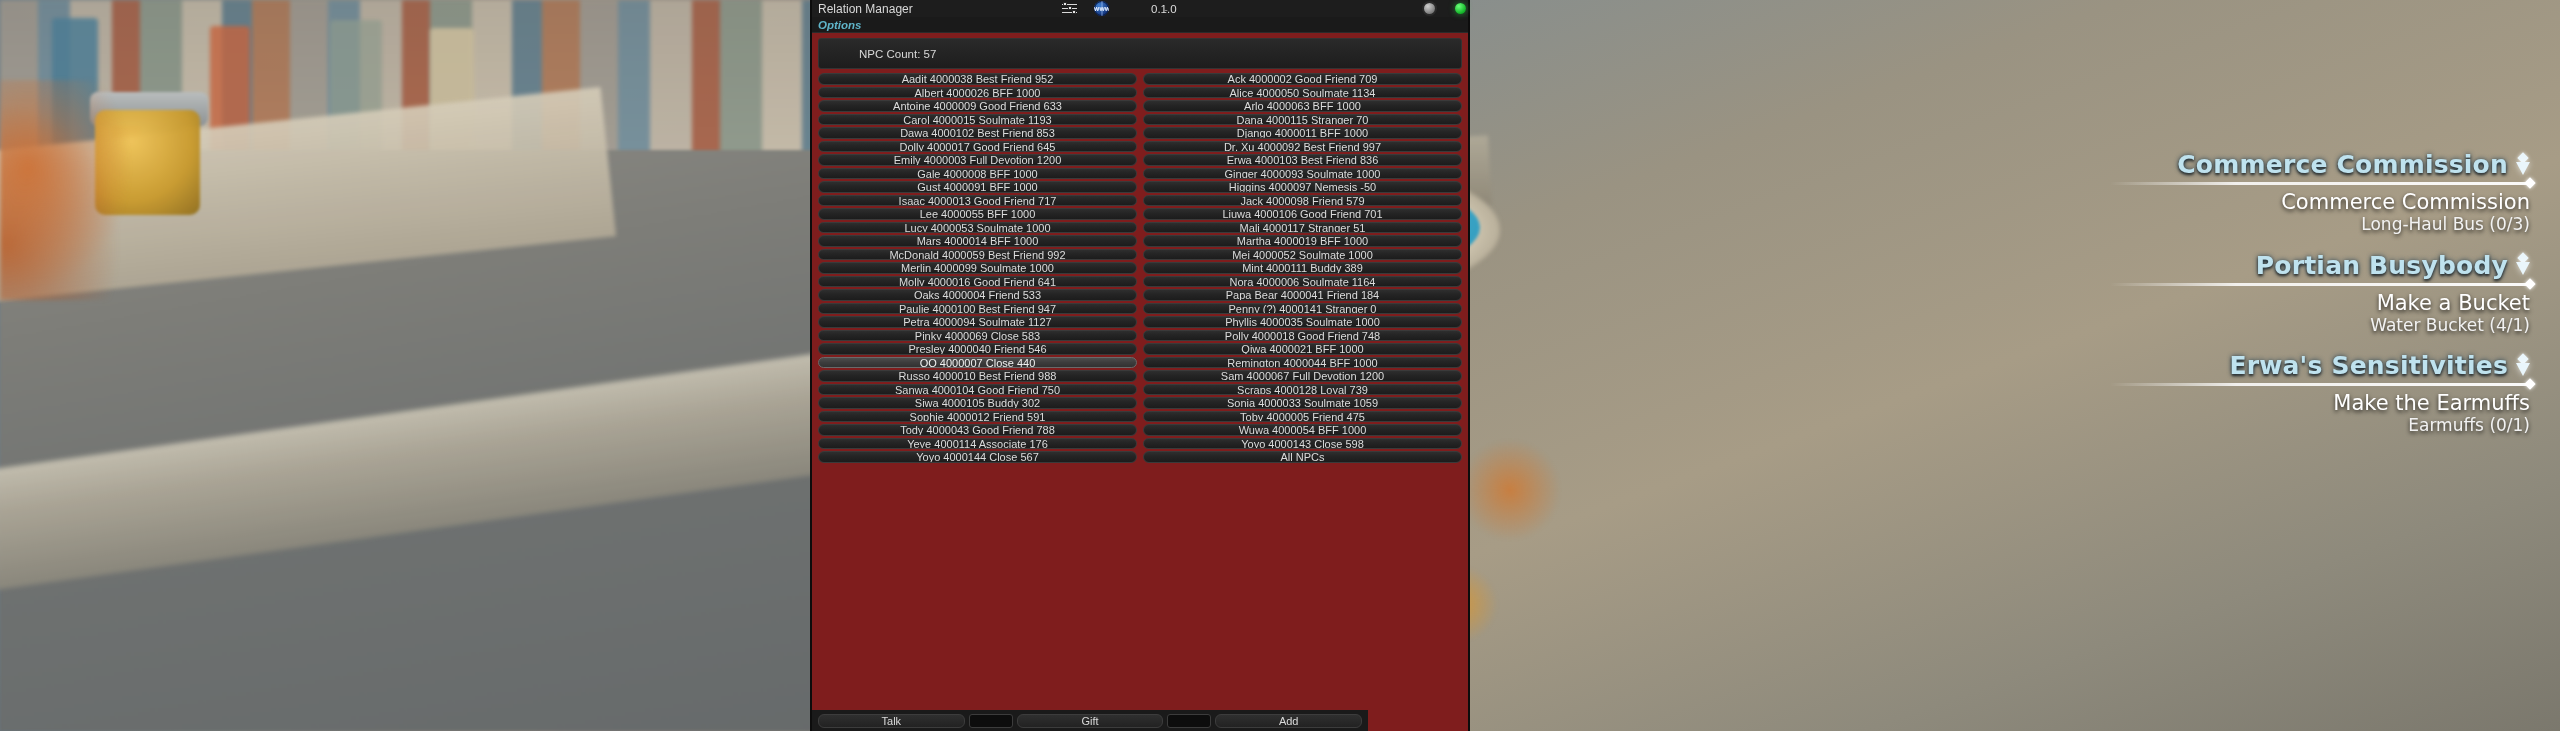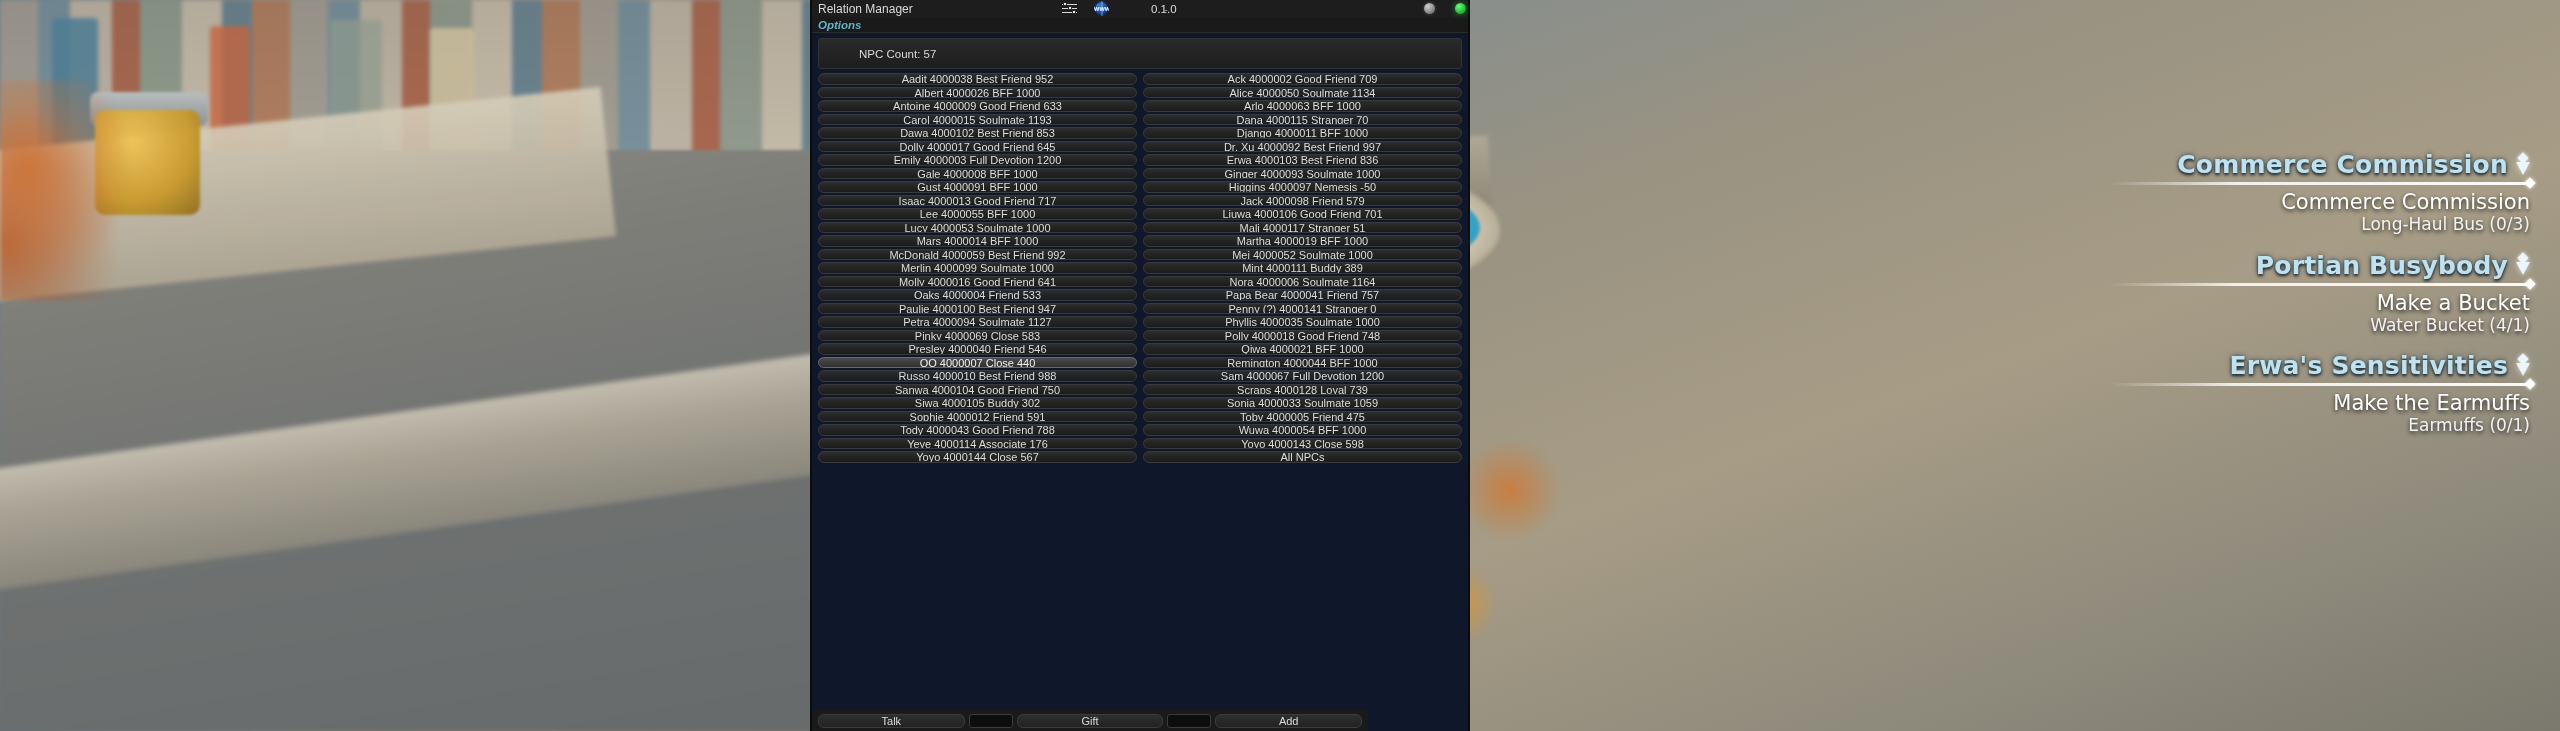--- a/index.html
+++ b/index.html
@@ -144,21 +144,21 @@
       radial-gradient(ellipse at 62% 58%, rgba(214,150,52,.9), rgba(214,150,52,0) 16%),
       radial-gradient(ellipse at 44% 82%, rgba(180,92,40,.85), rgba(180,92,40,0) 17%),
       radial-gradient(ellipse at 80% 20%, rgba(208,120,48,.8), rgba(208,120,48,0) 15%);
     filter: blur(1.4px);
   }
 
   
   #relman {
     position: absolute;
     left: 810px; top: 0; width: 660px; height: 731px;
-    background: #0f172a;
+    background: #7f1d1d;
     border-left: 2px solid #0c0c0c;
     border-right: 2px solid #0c0c0c;
     color: #d2d2d2;
     font-size: 12px;
   }
   #relman-titlebar {
     height: 17px;
     display: flex; align-items: center;
     padding: 0 6px;
     background: #1d1d1d;
@@ -480,21 +480,21 @@
         <div class="npc-row">Erwa 4000103 Best Friend 836</div>
         <div class="npc-row">Ginger 4000093 Soulmate 1000</div>
         <div class="npc-row">Higgins 4000097 Nemesis -50</div>
         <div class="npc-row">Jack 4000098 Friend 579</div>
         <div class="npc-row">Liuwa 4000106 Good Friend 701</div>
         <div class="npc-row">Mali 4000117 Stranger 51</div>
         <div class="npc-row">Martha 4000019 BFF 1000</div>
         <div class="npc-row">Mei 4000052 Soulmate 1000</div>
         <div class="npc-row">Mint 4000111 Buddy 389</div>
         <div class="npc-row">Nora 4000006 Soulmate 1164</div>
-        <div class="npc-row">Papa Bear 4000041 Friend 757</div>
+        <div class="npc-row">Papa Bear 4000041 Friend 184</div>
         <div class="npc-row">Penny (?) 4000141 Stranger 0</div>
         <div class="npc-row">Phyllis 4000035 Soulmate 1000</div>
         <div class="npc-row">Polly 4000018 Good Friend 748</div>
         <div class="npc-row">Qiwa 4000021 BFF 1000</div>
         <div class="npc-row">Remington 4000044 BFF 1000</div>
         <div class="npc-row">Sam 4000067 Full Devotion 1200</div>
         <div class="npc-row">Scraps 4000128 Loyal 739</div>
         <div class="npc-row">Sonia 4000033 Soulmate 1059</div>
         <div class="npc-row">Toby 4000005 Friend 475</div>
         <div class="npc-row">Wuwa 4000054 BFF 1000</div>

